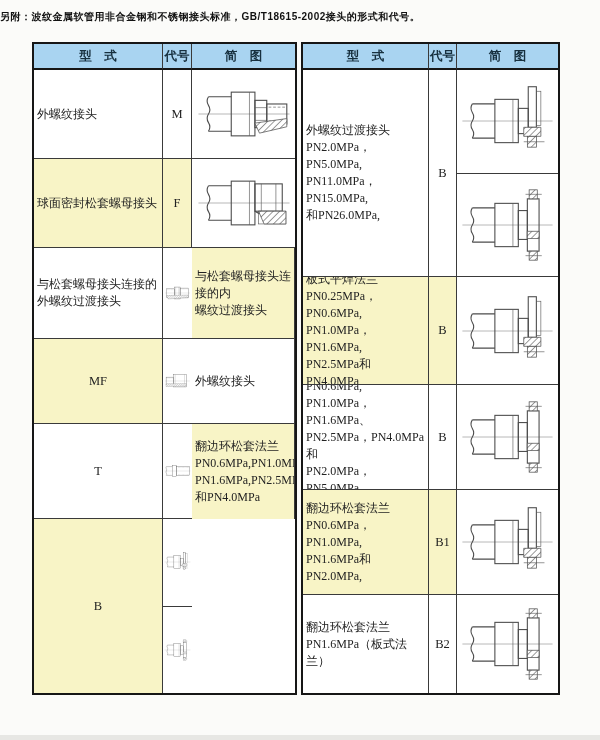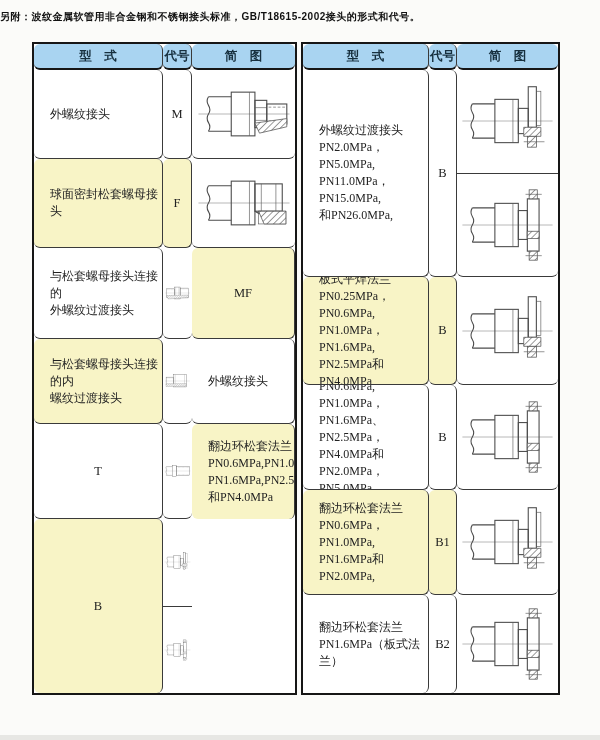--- a/index.html
+++ b/index.html
@@ -15,31 +15,31 @@
   }
   .half{
     position:absolute;top:42px;height:653px;background:#fff;
     border:2px solid #161616;box-sizing:border-box;
     display:grid;
   }
   .half-left{left:32px;width:265px;grid-template-columns:129px 29px 1fr;grid-template-rows:26px 89px 89px 91px 85px 95px 1fr;}
   .half-right{left:301px;width:259px;grid-template-columns:126px 28px 1fr;grid-template-rows:26px 207px 108px 105px 105px 1fr;}
   .cell{
     border-right:1px solid #3a3a3a;border-bottom:1px solid #3a3a3a;
-    box-sizing:border-box;overflow:hidden;background:#fff;border-radius:6px;
+    box-sizing:border-box;overflow:hidden;background:#fff;
   }
   .last-col{border-right:none;}
   .last-row{border-bottom:none;}
   .hdr{
     background:#a9d4f1;display:flex;align-items:center;justify-content:center;
     font-size:12.5px;font-weight:bold;color:#17303f;border-bottom:2px solid #161616;
   }
   .type{
     display:flex;align-items:center;
-    padding:4px 3px 4px 16px;
+    padding:4px 3px 4px 3px;
     font-family:"Liberation Serif",serif;
     font-size:12px;line-height:17px;white-space:pre-line;color:#222;
   }
   .code{
     display:flex;align-items:center;justify-content:center;
     font-family:"Liberation Serif",serif;font-size:12.5px;color:#222;
   }
   .yellow{background:#f8f4c6;}
   .diag-cell{display:flex;align-items:center;justify-content:center;padding:0;}
   .diag-split{display:flex;flex-direction:column;align-items:stretch;justify-content:stretch;}
@@ -167,23 +167,23 @@
   </div>
 
   <div class="cell type">与松套螺母接头连接的
 外螺纹过渡接头</div>
   <div class="cell diag-cell last-col">
     <svg class="diag" width="102" height="84" viewBox="0 0 112 90">
         <use href="#fit-mm"></use>
       </svg>
   </div>
 
-  <div class="cell code yellow">MF</div>
   <div class="cell type yellow">与松套螺母接头连接的内
 螺纹过渡接头</div>
+  <div class="cell code yellow">MF</div>
   <div class="cell diag-cell last-col">
     <svg class="diag" width="100" height="80" viewBox="0 0 112 90">
         <use href="#fit-mf"></use>
       </svg>
   </div>
 
   <div class="cell type">外螺纹接头</div>
   <div class="cell code">T</div>
   <div class="cell diag-cell last-col">
     <svg class="diag" width="102" height="82" viewBox="0 0 112 90">

